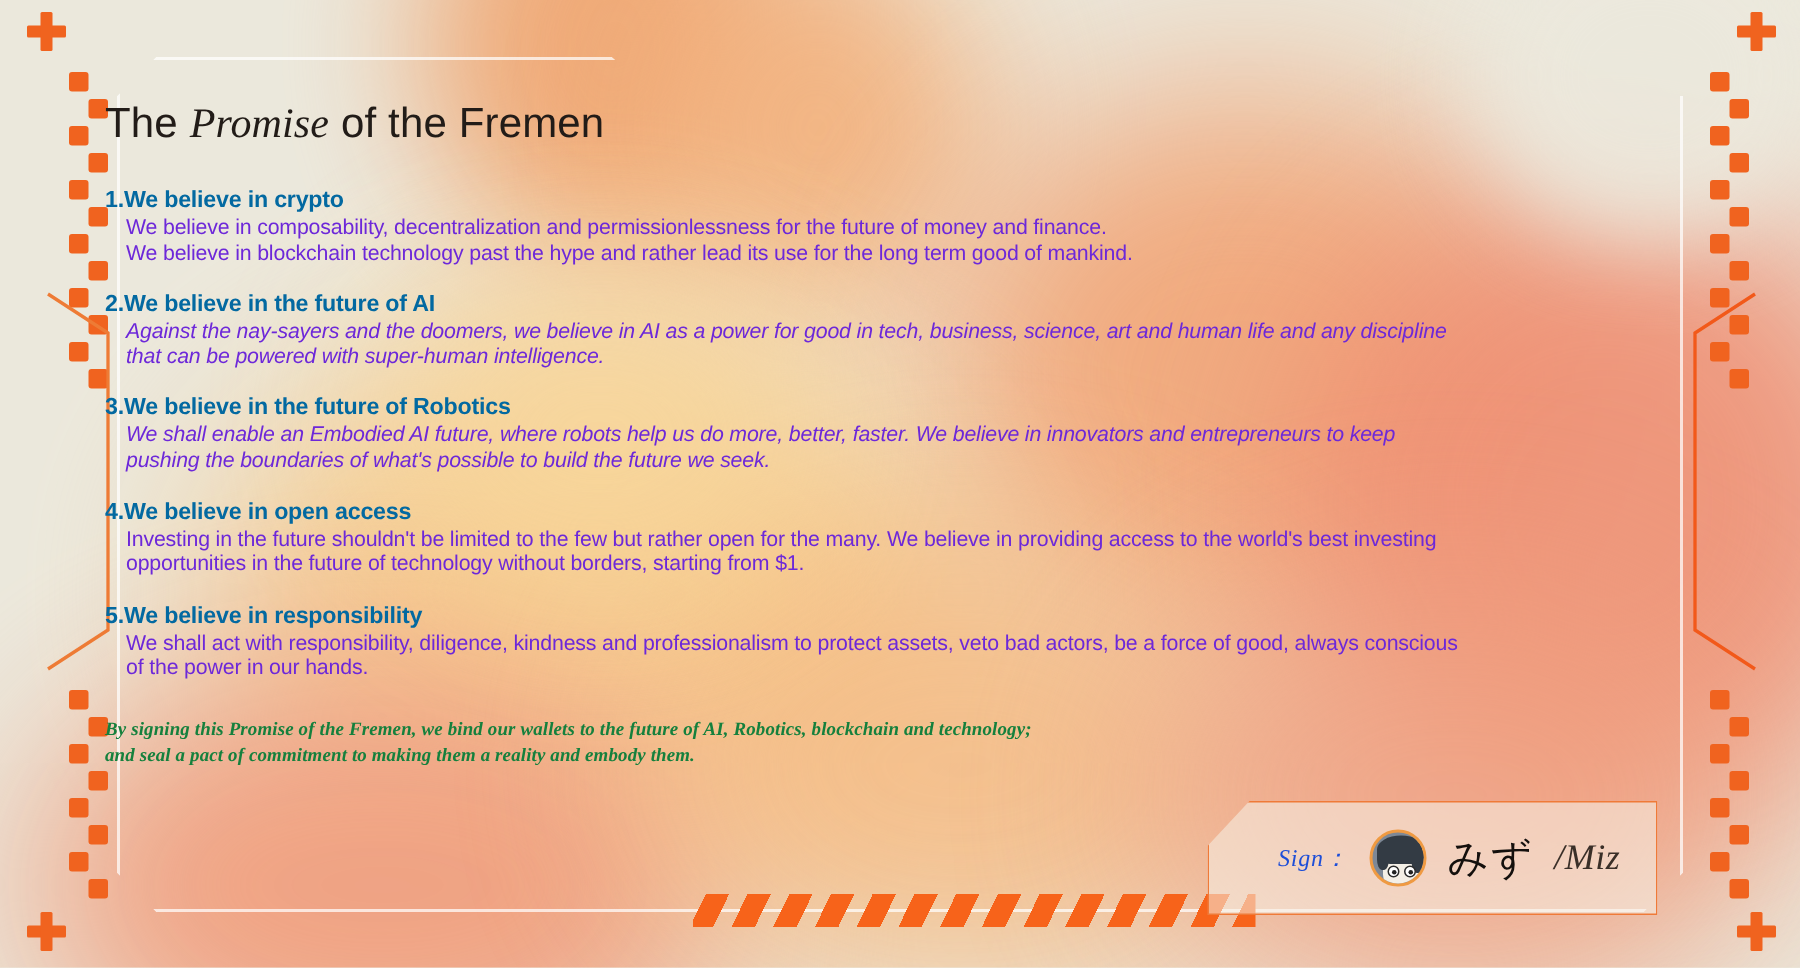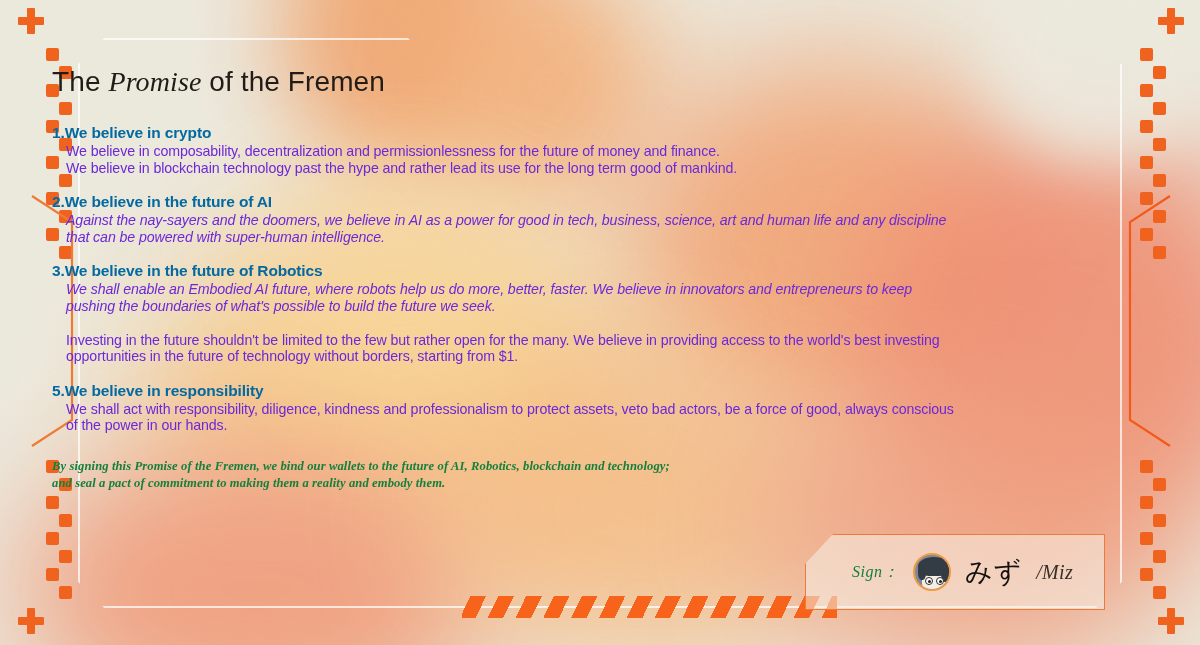--- a/index.html
+++ b/index.html
@@ -79,21 +79,21 @@
     border:2px solid rgba(255,255,255,.72);
     clip-path: polygon(
       0 26px, 26px 0, 330px 0,
       360px 26px, 1044px 26px,
       1044px 544px, 1018px 570px,
       26px 570px, 0 544px
     );
   }
 
   
-  #content { position:absolute; left:52px; top:66px; width:910px; }
+  #content { position:absolute; left:70px; top:66px; width:910px; }
 
   #title {
     font-size:28px; font-weight:400; color:#221c18;
     letter-spacing:.1px; margin-bottom:26px;
   }
   #title .em {
     font-family:"Liberation Serif", serif;
     font-style:italic; font-weight:400;
   }
 
@@ -118,21 +118,21 @@
   #sign-box {
     position:absolute; left:805px; top:534px;
     width:300px; height:76px;
     border:1.6px solid #ef7a38;
     background:rgba(246,241,229,.55);
     clip-path: polygon(28px 0, 300px 0, 300px 76px, 0 76px, 0 30px);
     display:flex; align-items:center; padding-left:46px; gap:14px;
   }
   #sign-label {
     font-family:"Liberation Serif", serif; font-style:italic;
-    font-size:16px; color:#15803d; letter-spacing:.5px;
+    font-size:16px; color:#1d4ed8; letter-spacing:.5px;
   }
   #avatar {
     width:38px; height:38px; border-radius:50%;
     border:2.5px solid #ef9a42; background:#7e8896;
     position:relative; overflow:hidden; flex:none;
   }
   #avatar .face {
     position:absolute; left:7px; top:13px; width:24px; height:26px;
     background:#f4efe6; border-radius:45% 45% 42% 42%;
   }
@@ -158,21 +158,21 @@
   #avatar .eye::after {
     content:""; position:absolute; left:1.6px; top:1.6px;
     width:3.4px; height:3.4px; background:#222; border-radius:50%;
   }
   #sign-name {
     font-size:27px; color:#14100d; letter-spacing:1px;
     font-family:"DejaVu Sans", sans-serif;
   }
   #sign-alias {
     font-family:"Liberation Serif", serif; font-style:italic;
-    font-size:20px; color:#3a2f28; letter-spacing:.3px;
+    font-size:24px; color:#3a2f28; letter-spacing:.3px;
   }
 
   
   #stripes {
     position:absolute; left:462px; top:596px;
     width:375px; height:22px;
     background:repeating-linear-gradient(
       -64deg,
       #f7631a 0px, #f7631a 14px,
       transparent 14px, transparent 25px
@@ -275,20 +275,21 @@
     <div class="item-head">2.We believe in the future of AI</div>
     <div class="item-body" style="white-space: pre-line; font-style: italic;">Against the nay-sayers and the doomers, we believe in AI as a power for good in tech, business, science, art and human life and any discipline that can be powered with super-human intelligence.</div>
   </div>
 
   <div class="item">
     <div class="item-head">3.We believe in the future of Robotics</div>
     <div class="item-body" style="white-space: pre-line; font-style: italic;">We shall enable an Embodied AI future, where robots help us do more, better, faster. We believe in innovators and entrepreneurs to keep pushing the boundaries of what's possible to build the future we seek.</div>
   </div>
 
   <div class="item">
+    <div class="item-head">4.We believe in open access</div>
     <div class="item-body" style="white-space: pre-line;">Investing in the future shouldn't be limited to the few but rather open for the many. We believe in providing access to the world's best investing opportunities in the future of technology without borders, starting from $1.</div>
   </div>
 
   <div class="item">
     <div class="item-head">5.We believe in responsibility</div>
     <div class="item-body" style="white-space: pre-line;">We shall act with responsibility, diligence, kindness and professionalism to protect assets, veto bad actors, be a force of good, always conscious of the power in our hands.</div>
   </div>
 
   <div id="footnote" style="white-space: pre-line;">By signing this Promise of the Fremen, we bind our wallets to the future of AI, Robotics, blockchain and technology;
 and seal a pact of commitment to making them a reality and embody them.</div>

